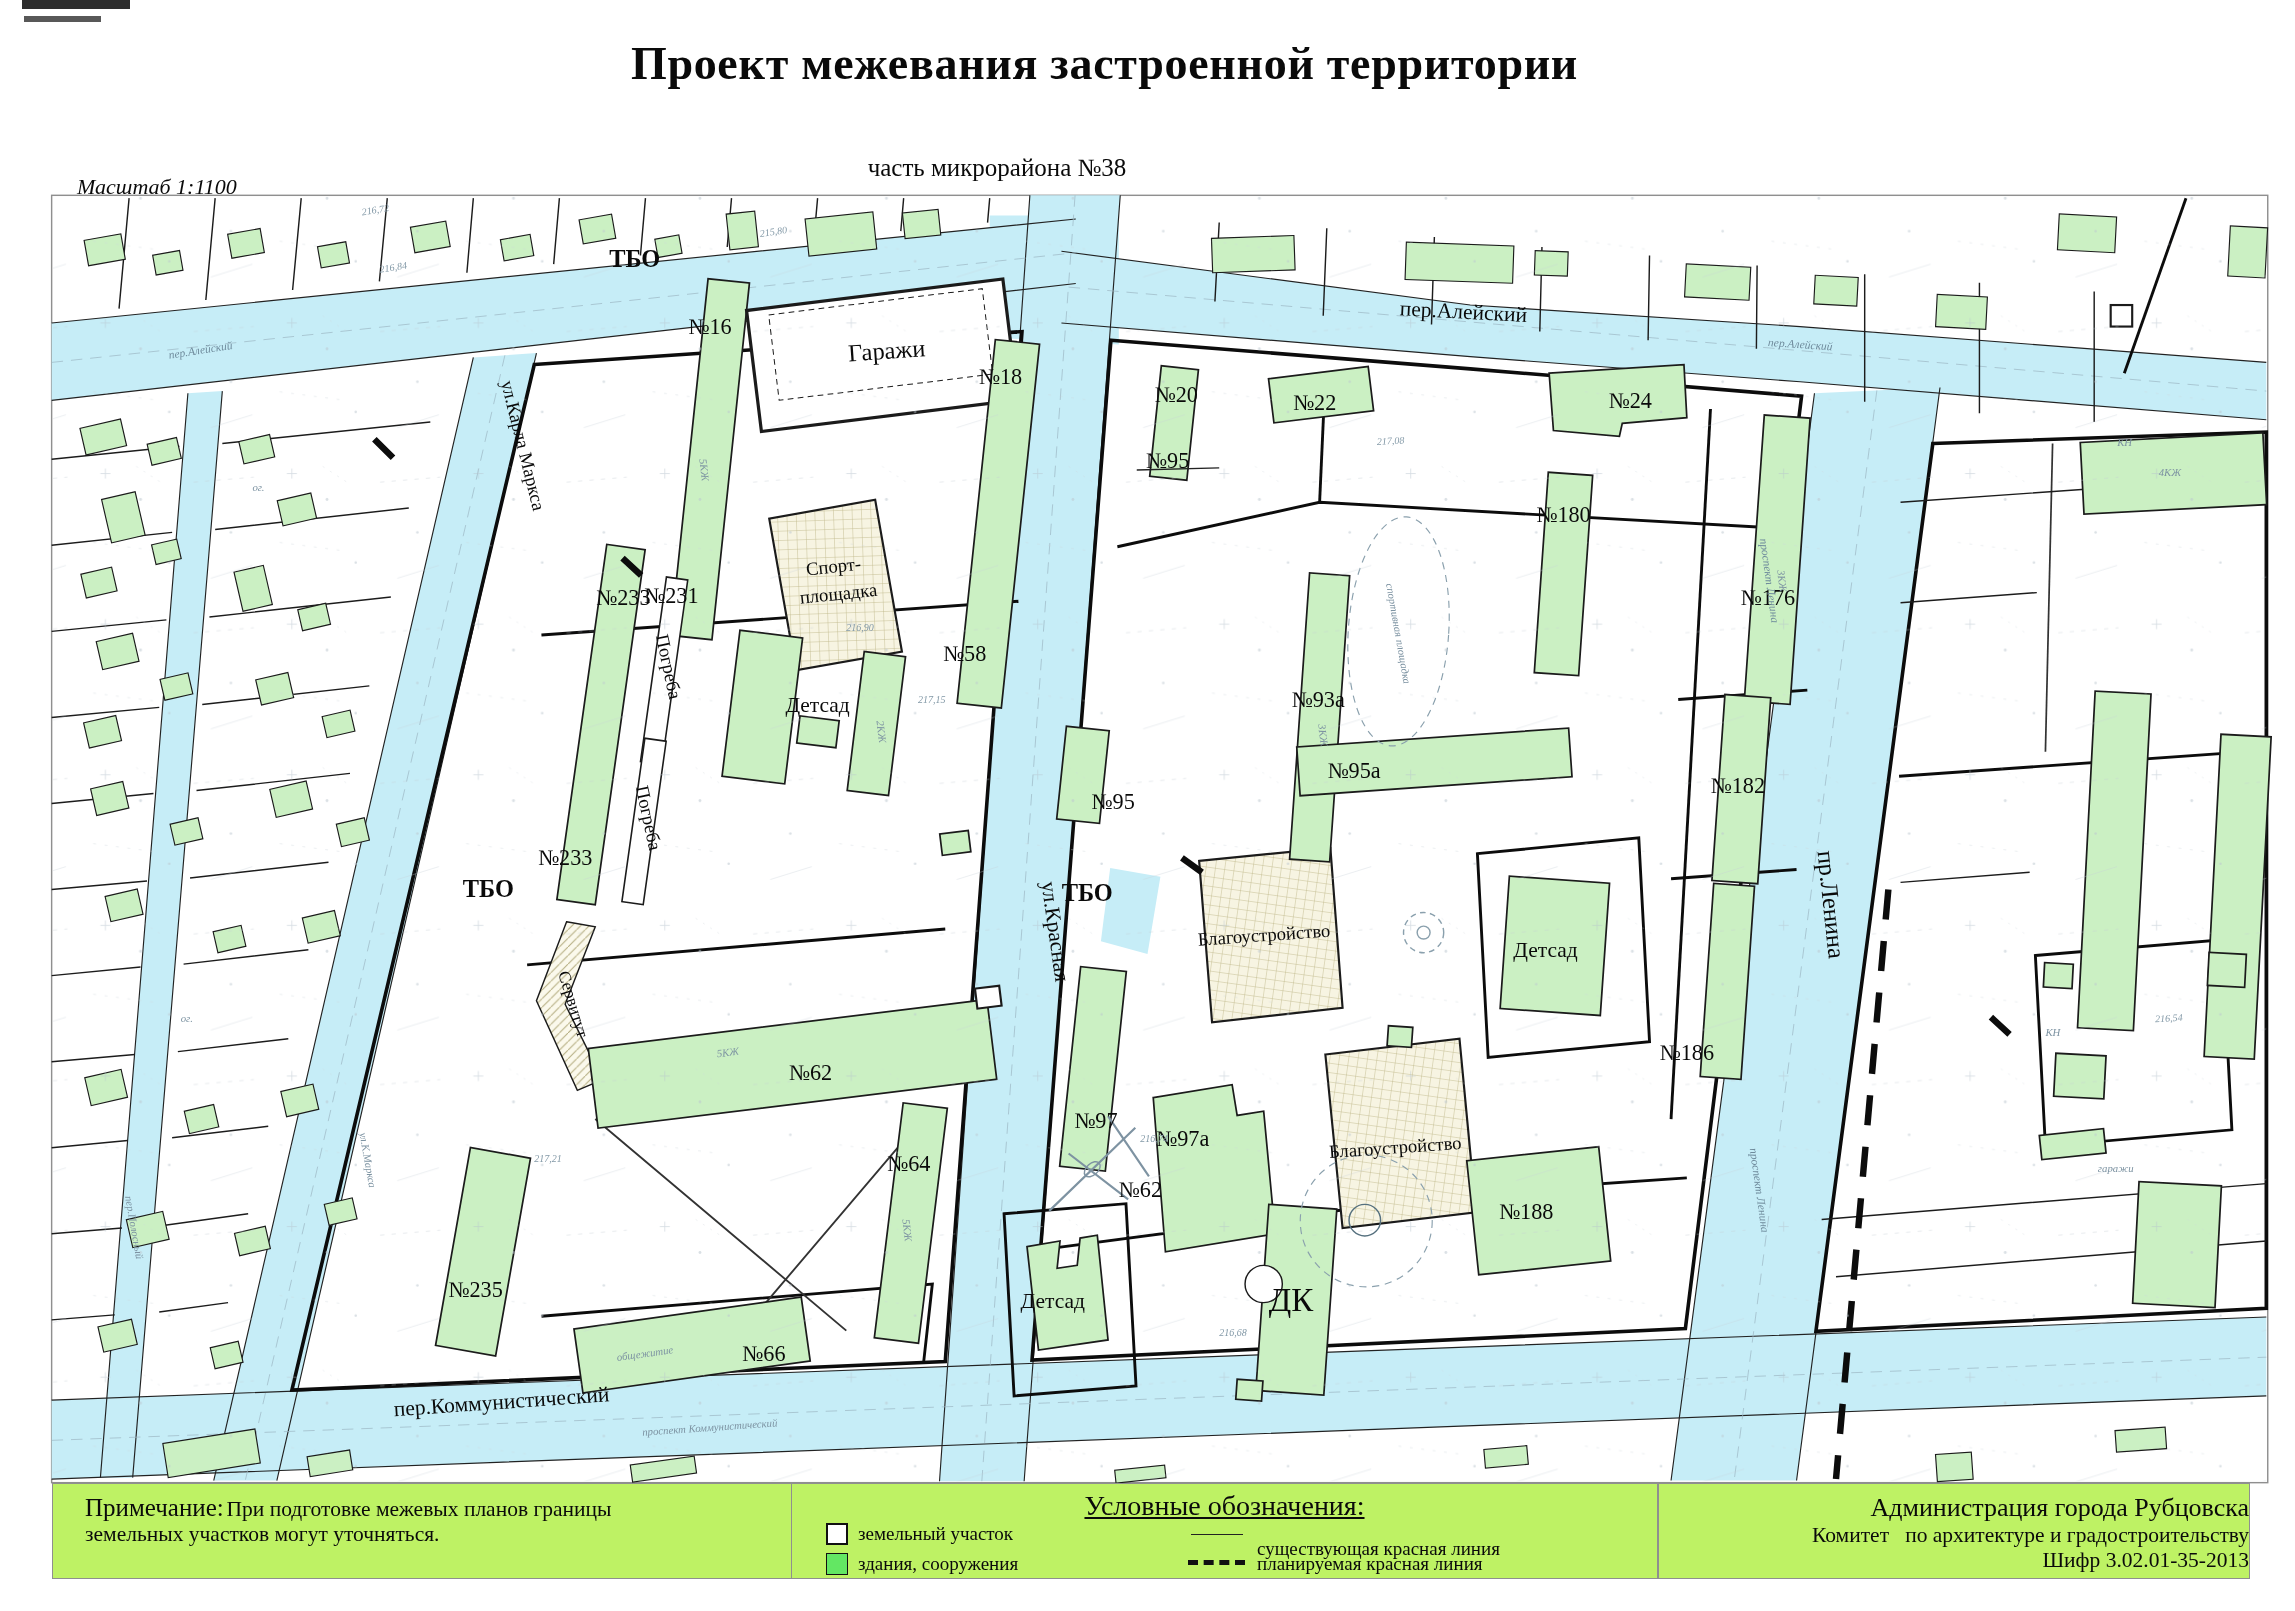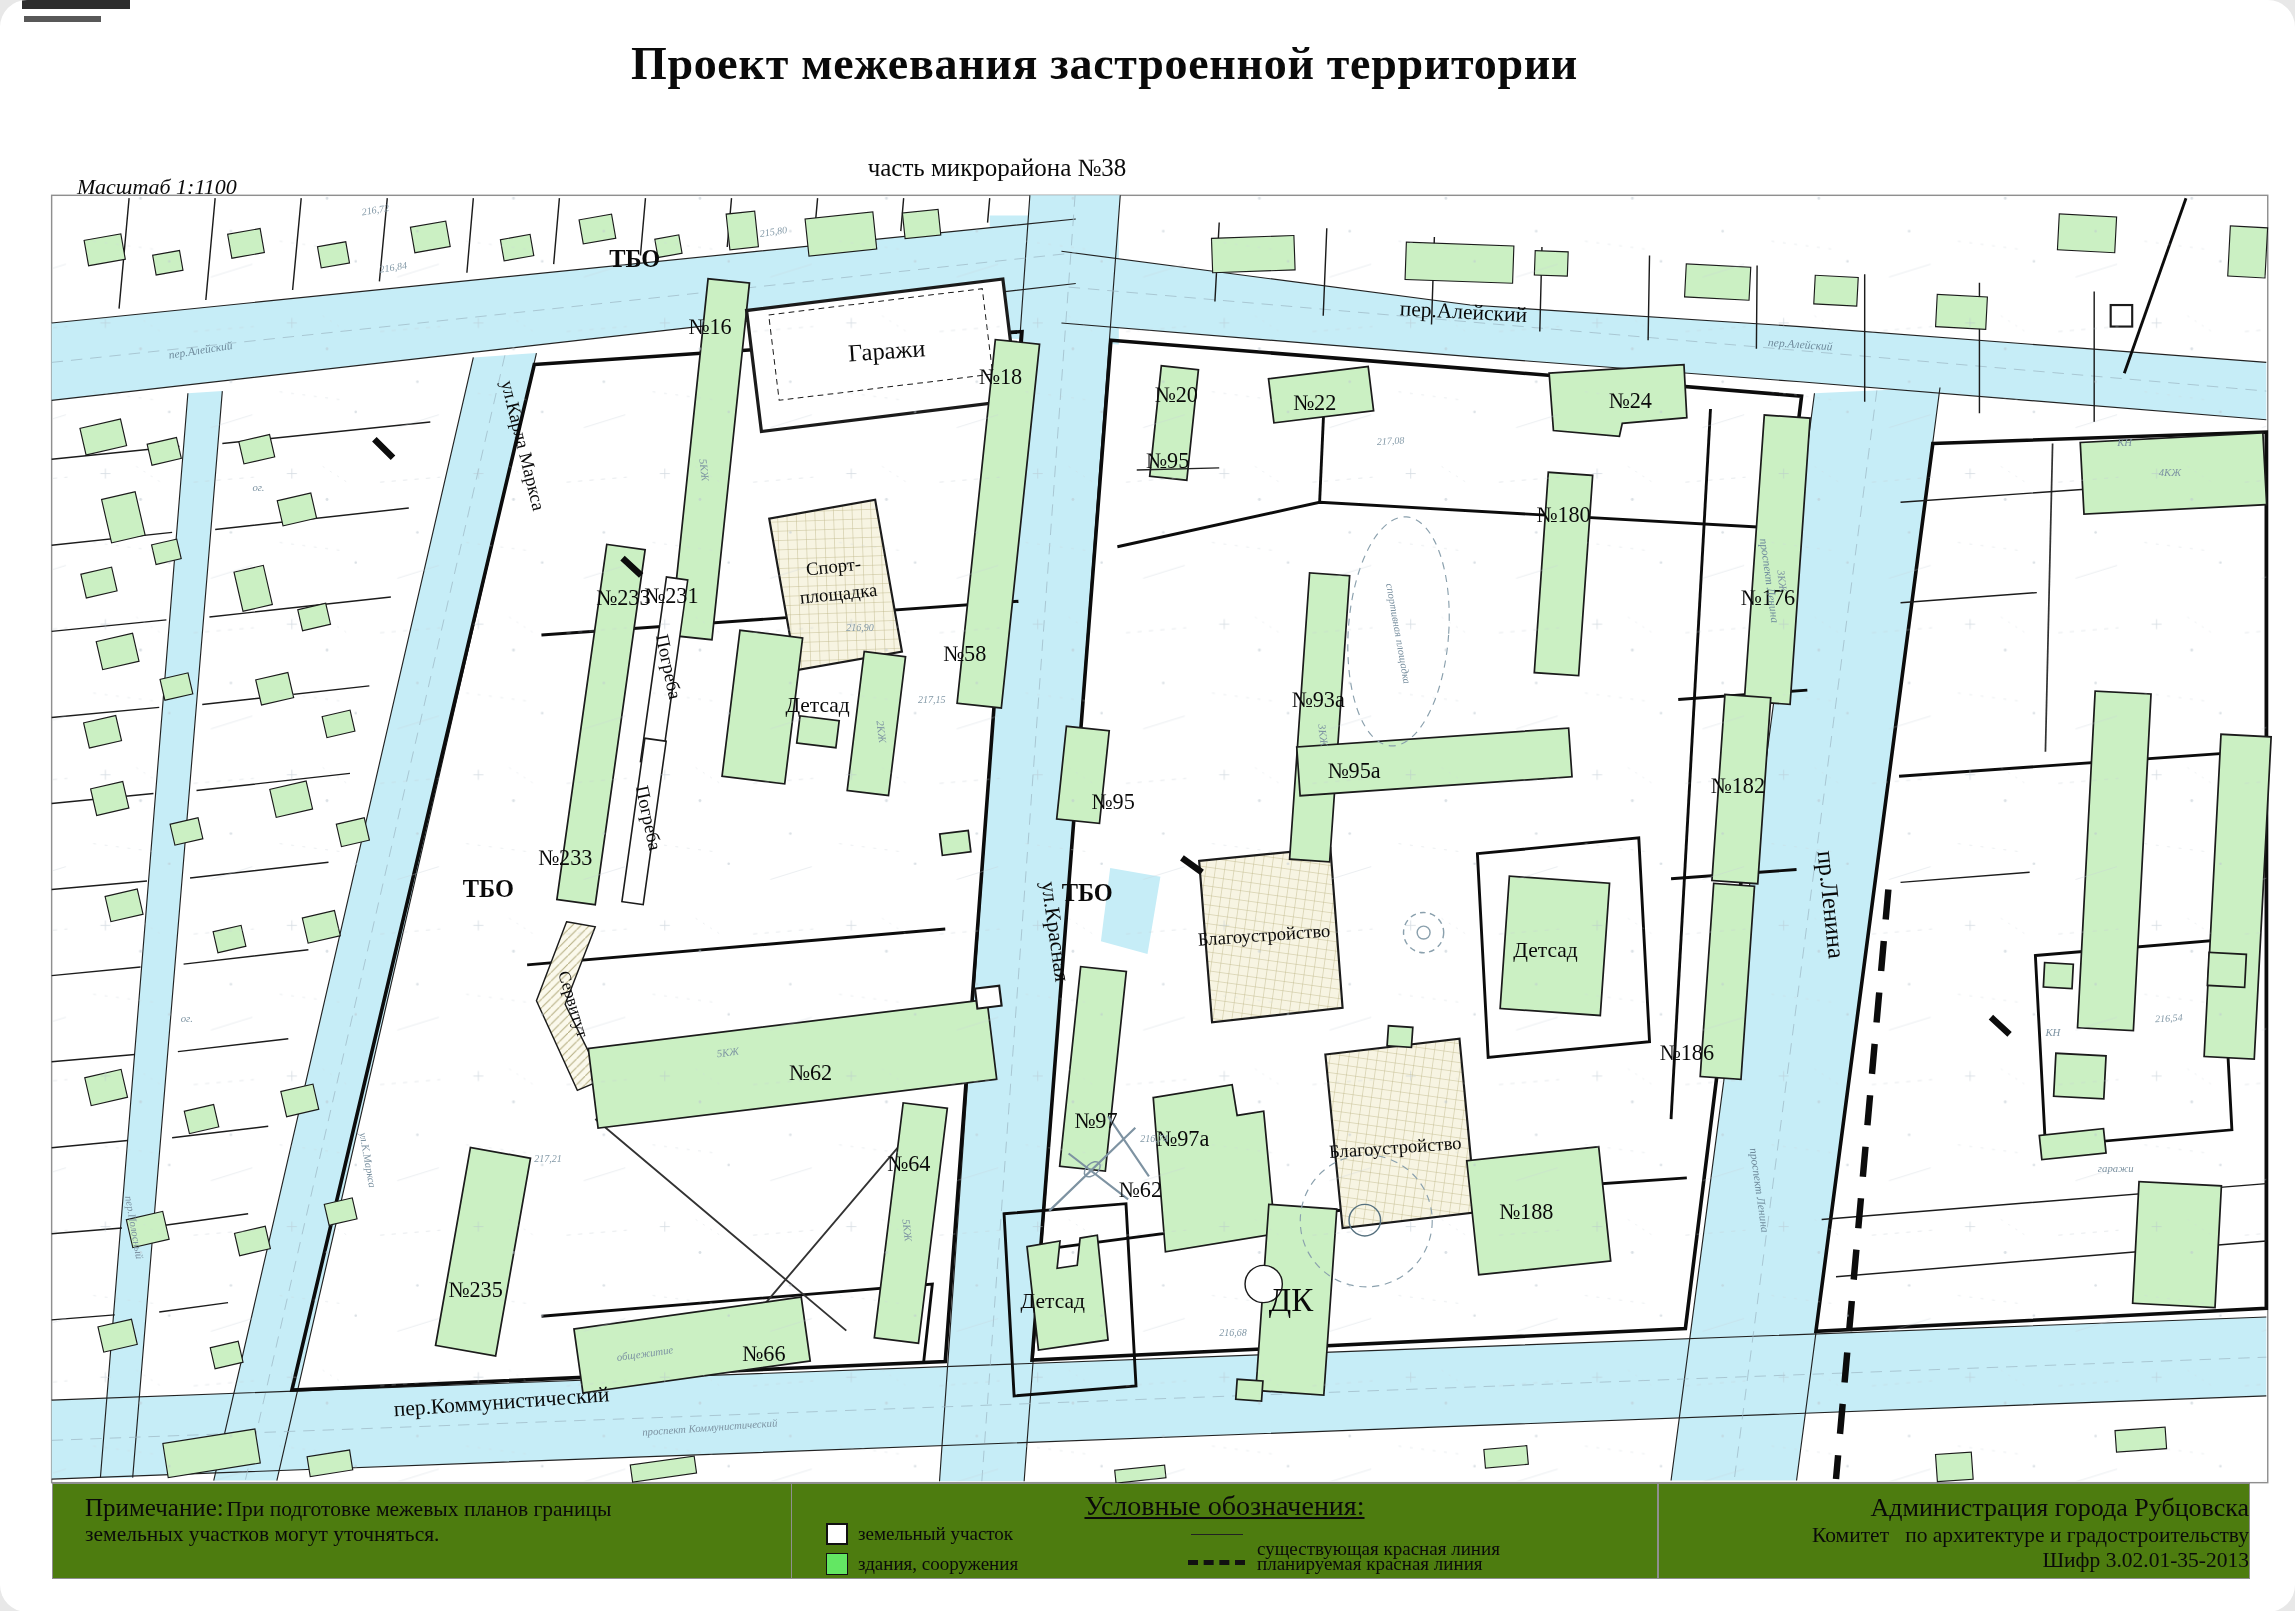--- a/index.html
+++ b/index.html
@@ -1,25 +1,25 @@
 <!DOCTYPE html>
 <html style="font-size:11.5px"><head>
 <meta charset="utf-8">
 <style>
   html,body{margin:0;padding:0;background:#e8e8e8;}
   .page{position:relative;width:2295px;height:1612px;background:#ffffff;overflow:hidden;
-        font-family:"Liberation Serif",serif;color:#0a0a0a;border-radius:27px;}
+        font-family:"Liberation Serif",serif;color:#0a0a0a;}
   .smudge{position:absolute;background:#2e2e2e;}
   .title{position:absolute;top:37px;left:0;width:2209px;text-align:center;
          font-size:46px;font-weight:bold;letter-spacing:0.7px;}
   .subtitle{position:absolute;left:0;width:1994px;text-align:center;font-size:25px;}
   .scale{position:absolute;top:174px;left:77px;font-size:22px;font-style:italic;}
   .mapsvg{position:absolute;left:0;top:0;}
   
-  .bar{position:absolute;top:1483px;height:96px;background:#4d7c0f;border:1.1px solid #8f8f8f;box-sizing:border-box;}
+  .bar{position:absolute;top:1483px;height:96px;background:#bef264;border:1.1px solid #8f8f8f;box-sizing:border-box;}
   .note{left:52px;width:740px;padding:10px 0 0 32px;}
   .note .h{font-size:25px;}
   .note .t{font-size:21.5px;}
   .legend{left:791px;width:867px;}
   .legend .h{position:absolute;top:5.7px;left:0;width:100%;text-align:center;font-size:28px;
              text-decoration:underline;}
   .li{position:absolute;font-size:19px;}
   .sw{position:absolute;width:21.5px;height:21.5px;border:2.2px solid #111;box-sizing:border-box;background:#fff;}
   .sw.green{background:#63e763;border-width:1.8px;}
   .lline{position:absolute;height:0;border-top:1.8px solid #222;width:52px;}

